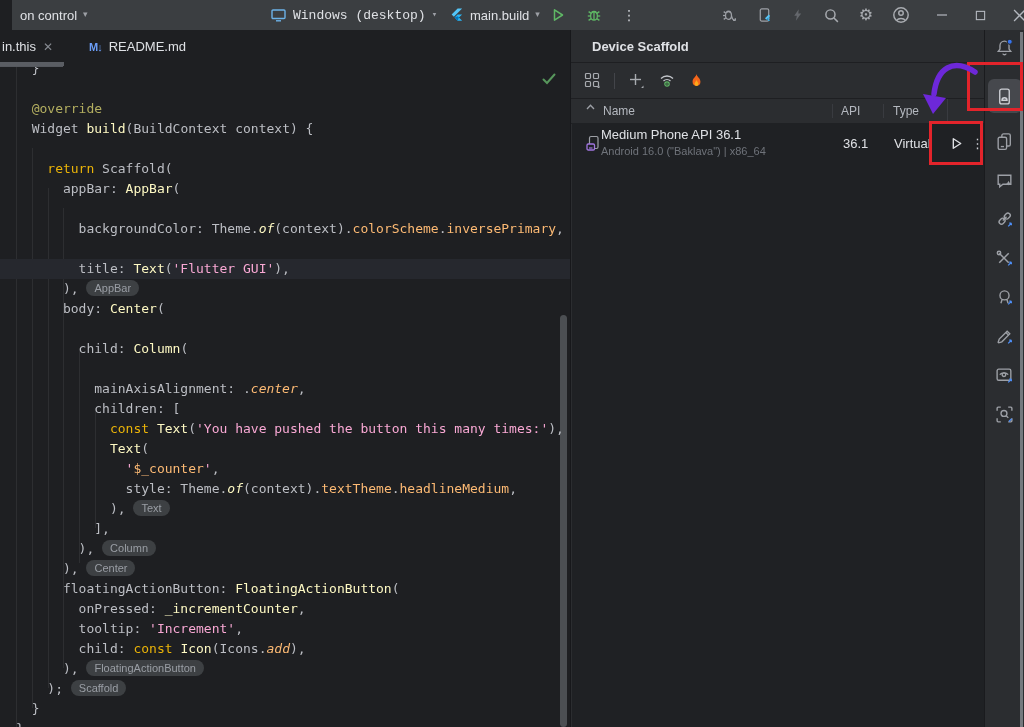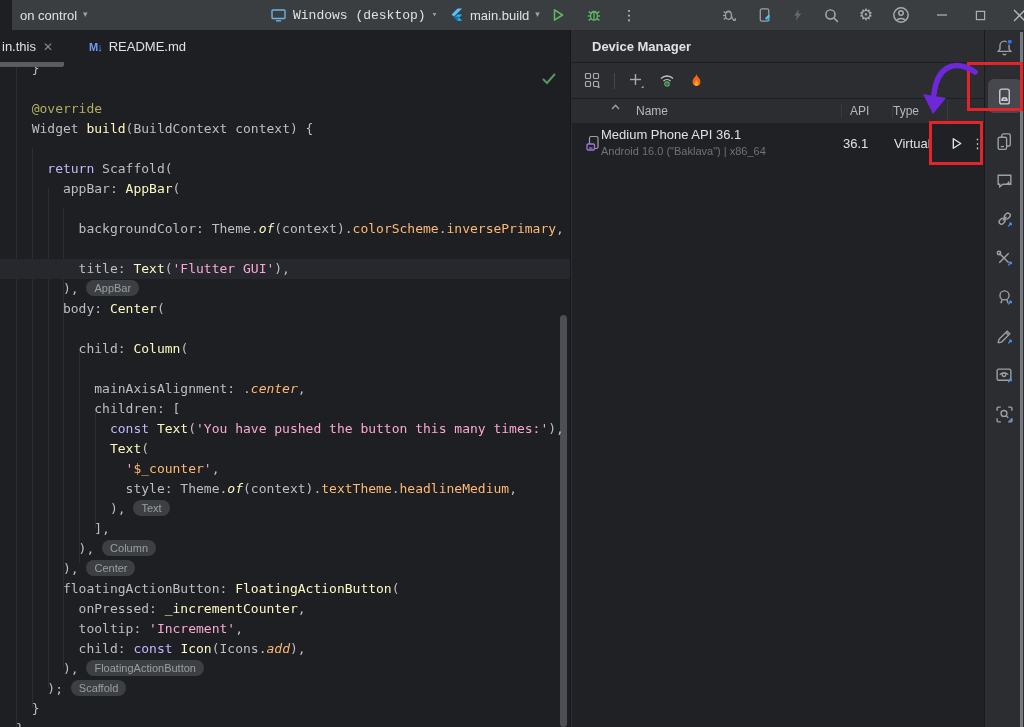--- a/index.html
+++ b/index.html
@@ -18,36 +18,36 @@
   .tab{display:flex;align-items:center;gap:7px;height:33px;padding:0 9px;color:#DFE1E5;position:relative;}
   .tab .close{color:#868A91;font-size:12px;}
   .md-ico{color:#6C9EF8;font-weight:bold;font-size:11px;letter-spacing:-1px;}
   .tab-underline{position:absolute;left:0;top:62px;width:64px;height:4px;background:#5A5D63;z-index:6;}
   .tab-kebab{position:absolute;right:12px;top:38px;color:#CED0D6;}
   
   .editor{position:absolute;left:0;top:63px;width:570px;height:664px;background:#1E1F22;overflow:hidden;}
   .code{position:absolute;left:0;top:-4px;width:100%;font:13px/20px "DejaVu Sans Mono",monospace;white-space:pre;}
   .line{height:20px;padding-left:16px;}
   .line.hl{background:#26282E;}
-  .c-p{color:#BCBEC4}.c-kw{color:#c4b5fd}.c-fn{color:#fef9c3}.c-str{color:#f9a8d4}
+  .c-p{color:#BCBEC4}.c-kw{color:#eab308}.c-fn{color:#fef9c3}.c-str{color:#f9a8d4}
   .c-meta{color:#B3AE60}.c-fld{color:#fdba74}.it{font-style:italic}
   .chip{display:inline-block;background:#3D4043;color:#9A9EA5;border-radius:8px;padding:0 8px;
         font:11px/16px "Liberation Sans",sans-serif;vertical-align:1px;}
   .guide{position:absolute;width:1px;background:rgba(255,255,255,0.07);}
   .ed-check{position:absolute;right:14px;top:10px;}
   .ed-scroll{position:absolute;right:3px;top:252px;width:7px;height:412px;background:rgba(164,168,176,0.35);border-radius:4px;}
   
   .panel{position:absolute;left:570px;top:30px;width:414px;height:697px;background:#2B2D30;border-left:1px solid #17181B;}
   .dm-header{height:32px;display:flex;align-items:center;padding-left:21px;font-size:13px;font-weight:bold;color:#DFE1E5;border-bottom:1px solid #1E1F22;}
   .dm-toolbar{height:35px;display:flex;align-items:center;gap:13px;padding-left:13px;border-bottom:1px solid #1E1F22;}
   .dm-sep{width:1px;height:16px;background:#43454A;}
   .dm-thead{height:24px;display:flex;align-items:center;font-size:12px;color:#B4B8BF;background:#2B2D30;border-bottom:1px solid #1E1F22;}
-  .th-name{flex:1;display:flex;align-items:flex-start;gap:16px;padding-left:40px;}
+  .th-name{flex:1;display:flex;align-items:flex-start;gap:8px;padding-left:15px;}
   .th-api{width:42px;border-left:1px solid #393B40;padding-left:8px;}
-  .th-type{width:54px;border-left:1px solid #393B40;}
+  .th-type{width:54px;border-left:1px solid #393B40;padding-left:9px;}
   .th-actions{width:37px;border-left:1px solid #393B40;height:100%;}
   .dm-list{position:absolute;left:1px;top:93px;right:0;bottom:0;background:#1F2124;}
   .dev-row{display:flex;align-items:center;height:40px;font-size:13px;color:#DFE1E5;}
   .dev-main{flex:1;display:flex;align-items:center;padding-left:13px;min-width:0;}
   .dev-sub{color:#6F737A;font-size:11px;margin-top:2px;}
   .dev-api{width:42px;padding-left:8px;}
   .dev-type{width:54px;padding-left:9px;overflow:hidden;}
   .dev-actions{width:37px;display:flex;align-items:center;gap:6px;}
   
   .sidebar{position:absolute;left:984px;top:30px;width:40px;height:697px;background:#2B2D30;border-left:1px solid #1A1B1E;
@@ -201,21 +201,21 @@
       <svg width="14" height="12" viewBox="0 0 14 12" fill="none" stroke="#57965C" stroke-width="2" stroke-linecap="round">
           <path d="M1.5 6.5 L5 10 L12.5 1.5"></path>
         </svg>
     </div>
     <div class="ed-scroll"></div>
     <div style="position:absolute;left:0;top:0;width:63px;height:4px;background:#55585E;"></div>
   </div>
 
   <div class="panel">
     <div class="dm-header">
-      <span>Device Manager</span>
+      <span>Device Scaffold</span>
     </div>
     <div class="dm-toolbar">
       <span>
         <svg width="17" height="17" viewBox="0 0 17 17" fill="none" stroke="#A8ABB0" stroke-width="1.2">
           <rect x="1.5" y="1.5" width="5" height="5" rx="1"></rect>
             <rect x="9.5" y="1.5" width="5" height="5" rx="1"></rect>
           <rect x="1.5" y="9.5" width="5" height="5" rx="1"></rect>
             <rect x="9.5" y="9.5" width="5" height="5" rx="1"></rect>
           <path d="M15.5 15.9 l-2.4 0 2.4 -2.4 Z" fill="#A8ABB0" stroke="none"></path>
         </svg>

